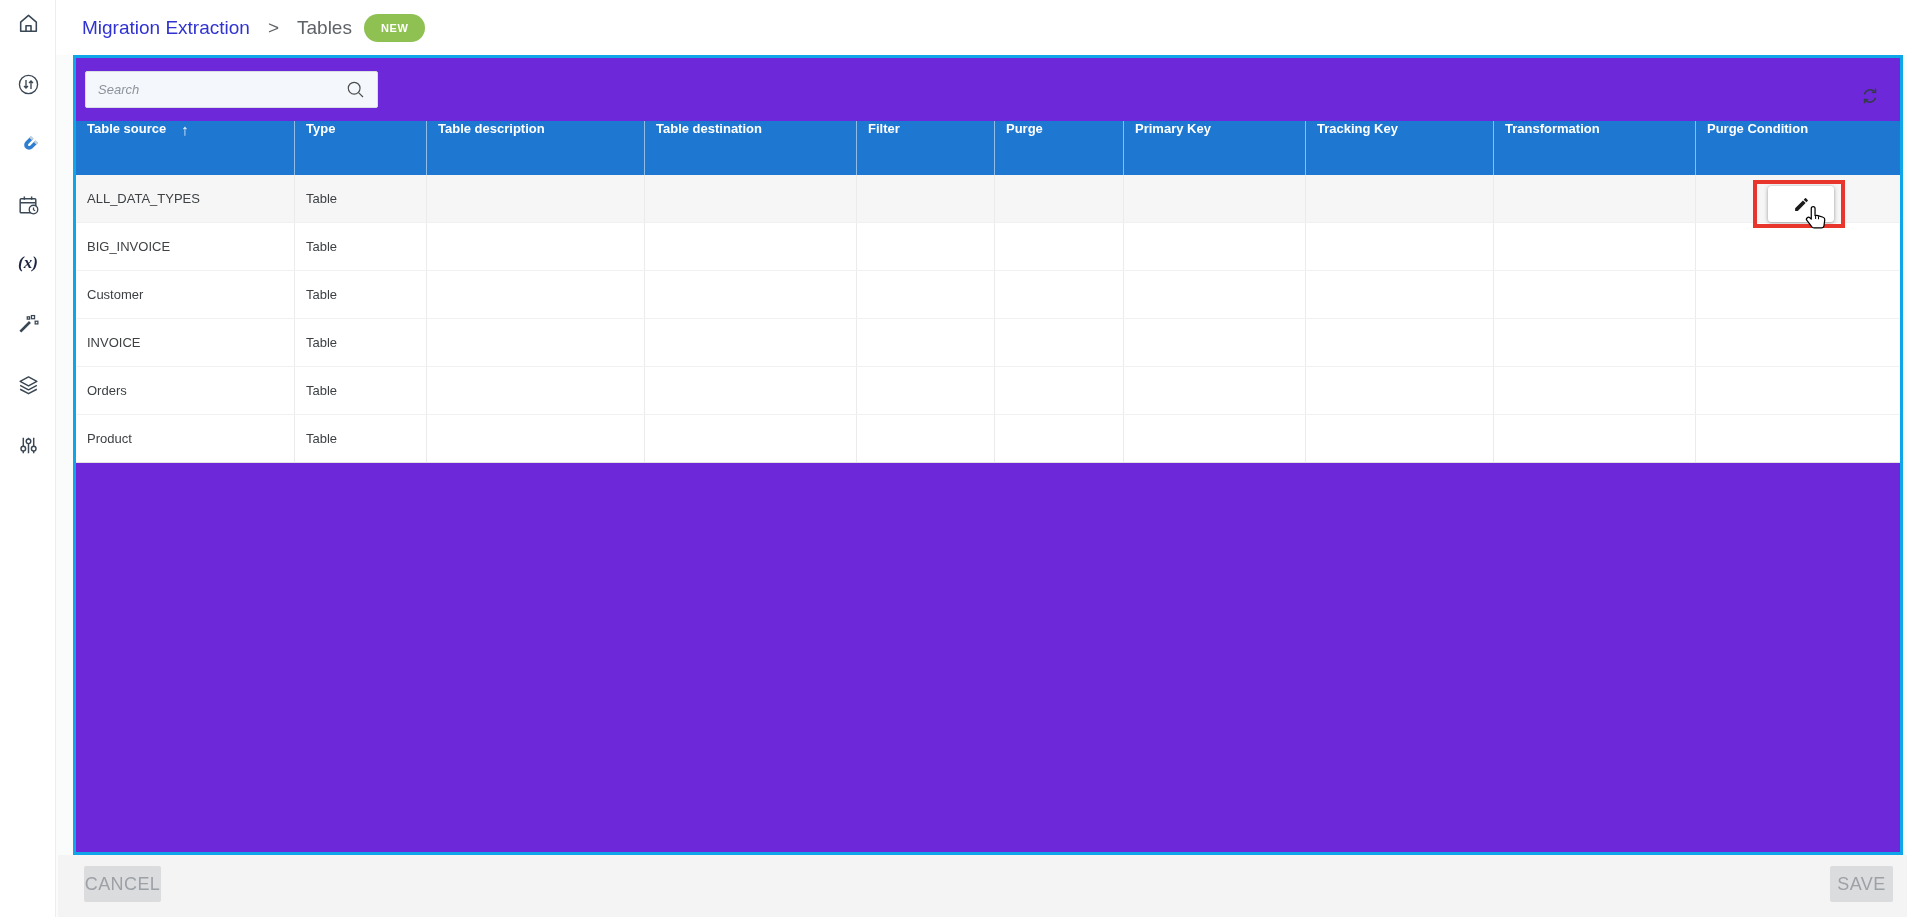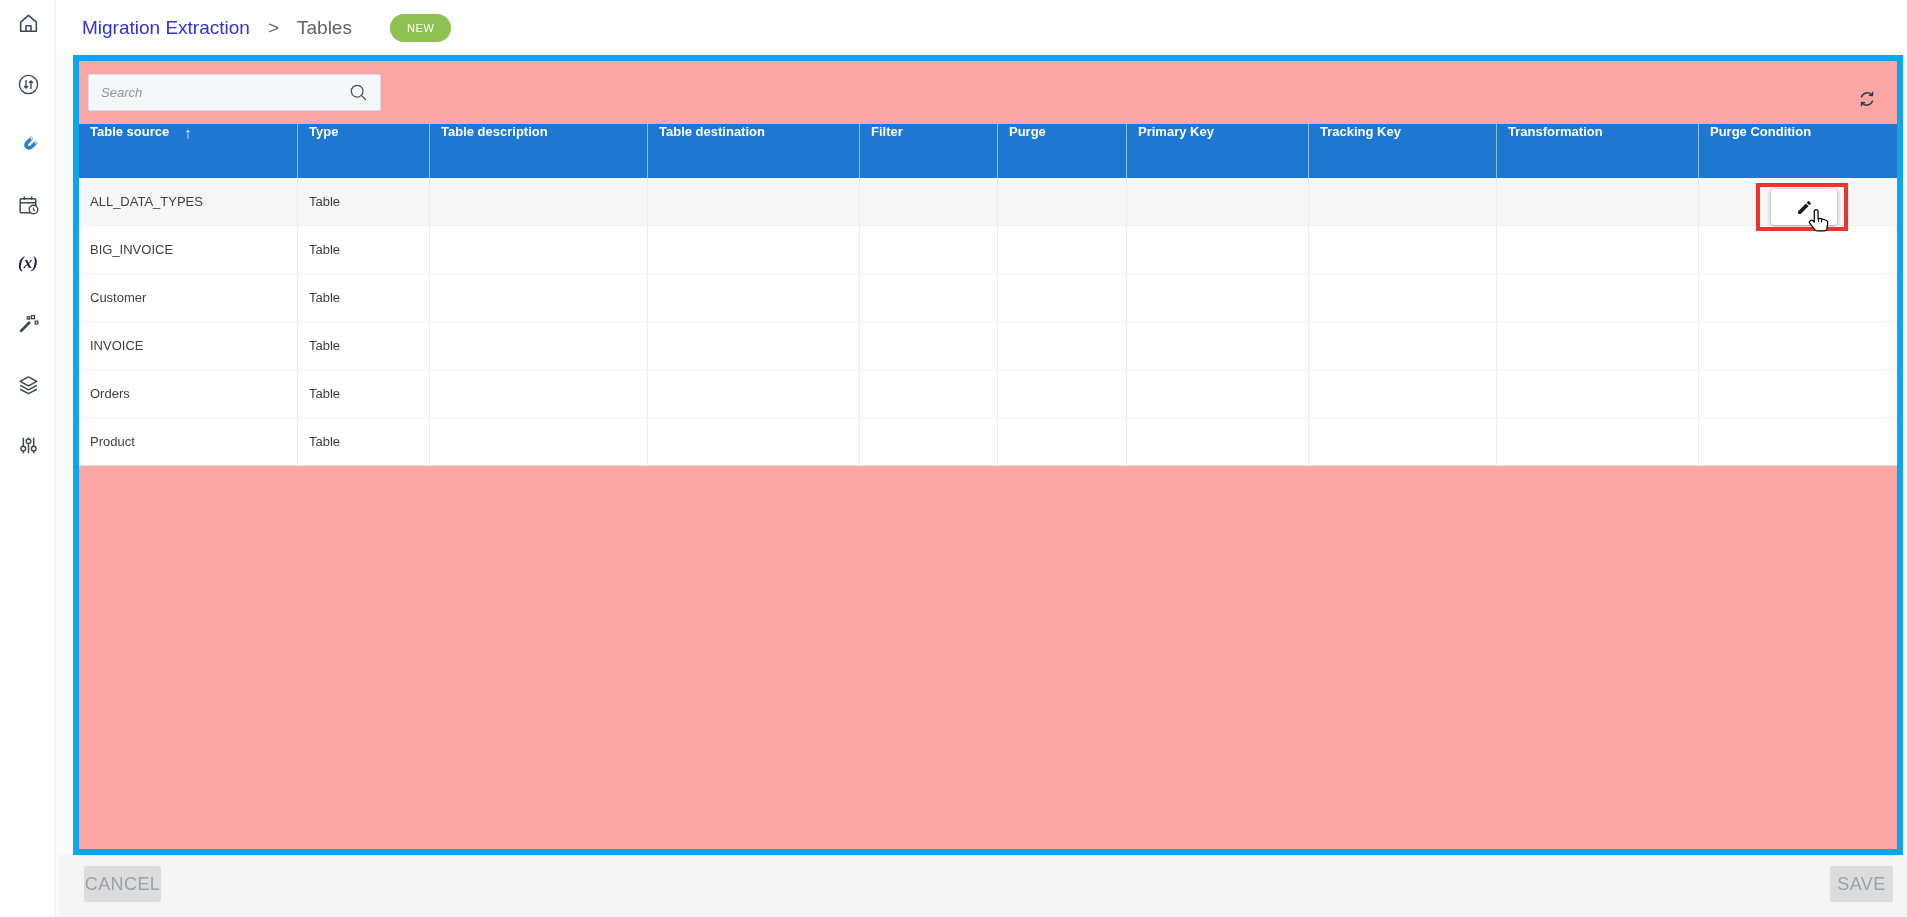--- a/index.html
+++ b/index.html
@@ -20,24 +20,24 @@
   .side-icon svg{width:25px;height:25px;stroke:currentColor;}
   .side-icon.fn{font-family:"Liberation Serif",serif;font-style:italic;font-weight:bold;font-size:17px;color:#1d2742;}
 
   
   .main{position:absolute;left:56px;top:0;right:0;bottom:0;background:#fafbfb;}
 
   
   .topbar{position:absolute;top:0;left:0;right:0;height:55px;background:#fff;display:flex;align-items:center;padding-left:26px;}
   .breadcrumb{font-size:19px;color:#5f6368;display:flex;align-items:center;gap:18px;}
   .breadcrumb .link{color:var(--breadcrumb-blue);cursor:pointer;}
-  .new-btn{margin-left:38px;background:var(--new-green);color:#fff;border:none;font-size:11px;font-weight:normal;letter-spacing:.6px;padding:0 17px;height:28px;border-radius:14px;cursor:pointer;font-family:inherit;}
-
-  
-  .card{position:absolute;left:17px;top:55px;width:1830px;height:800px;background:#fca5a5;border:6px solid #0ea5e9;}
+  .new-btn{margin-left:12px;background:var(--new-green);color:#fff;border:none;font-size:11px;font-weight:bold;letter-spacing:.6px;padding:0 17px;height:28px;border-radius:14px;cursor:pointer;font-family:inherit;}
+
+  
+  .card{position:absolute;left:17px;top:55px;width:1830px;height:800px;background:#6d28d9;border:3px solid #0ea5e9;}
   .search-box{position:absolute;left:9px;top:13px;width:293px;height:37px;background:#f4f7fb;border:1px solid #d9dee5;border-radius:2px;display:flex;align-items:center;padding:0 10px 0 12px;}
   .search-box input{flex:1;border:none;outline:none;background:transparent;font-size:13px;font-style:italic;color:#444;font-family:inherit;}
   .search-box input::placeholder{color:#8d939c;font-style:italic;}
   .search-glyph{width:22px;height:22px;color:#4c4c4c;flex:0 0 auto;cursor:pointer;}
   .refresh-btn{position:absolute;right:18px;top:26px;width:24px;height:24px;color:#333b4a;cursor:pointer;background:none;border:none;}
 
   
   .tbl{position:absolute;left:0;top:63px;right:0;font-size:13px;}
   .tr{display:flex;width:100%;}
   .thead{background:var(--header-blue);color:#fff;font-weight:bold;height:54px;}

